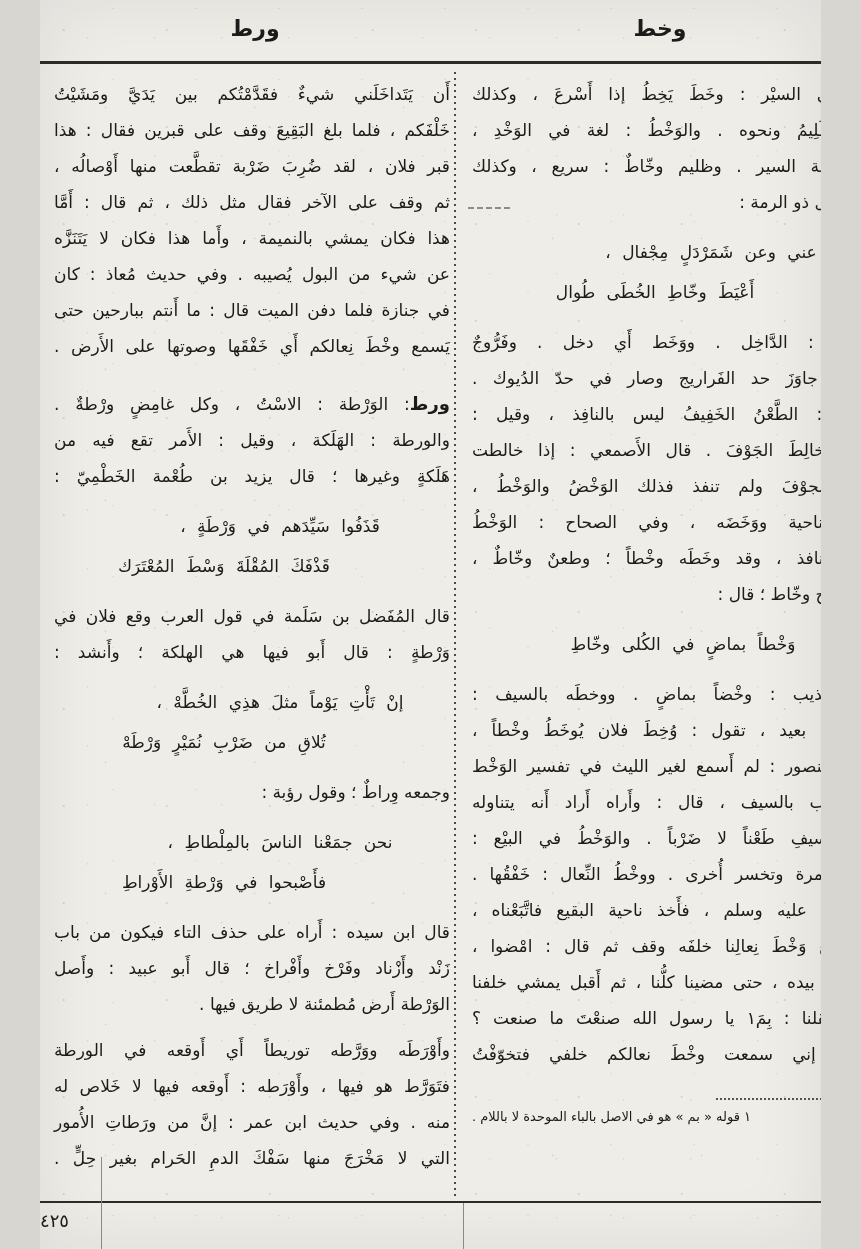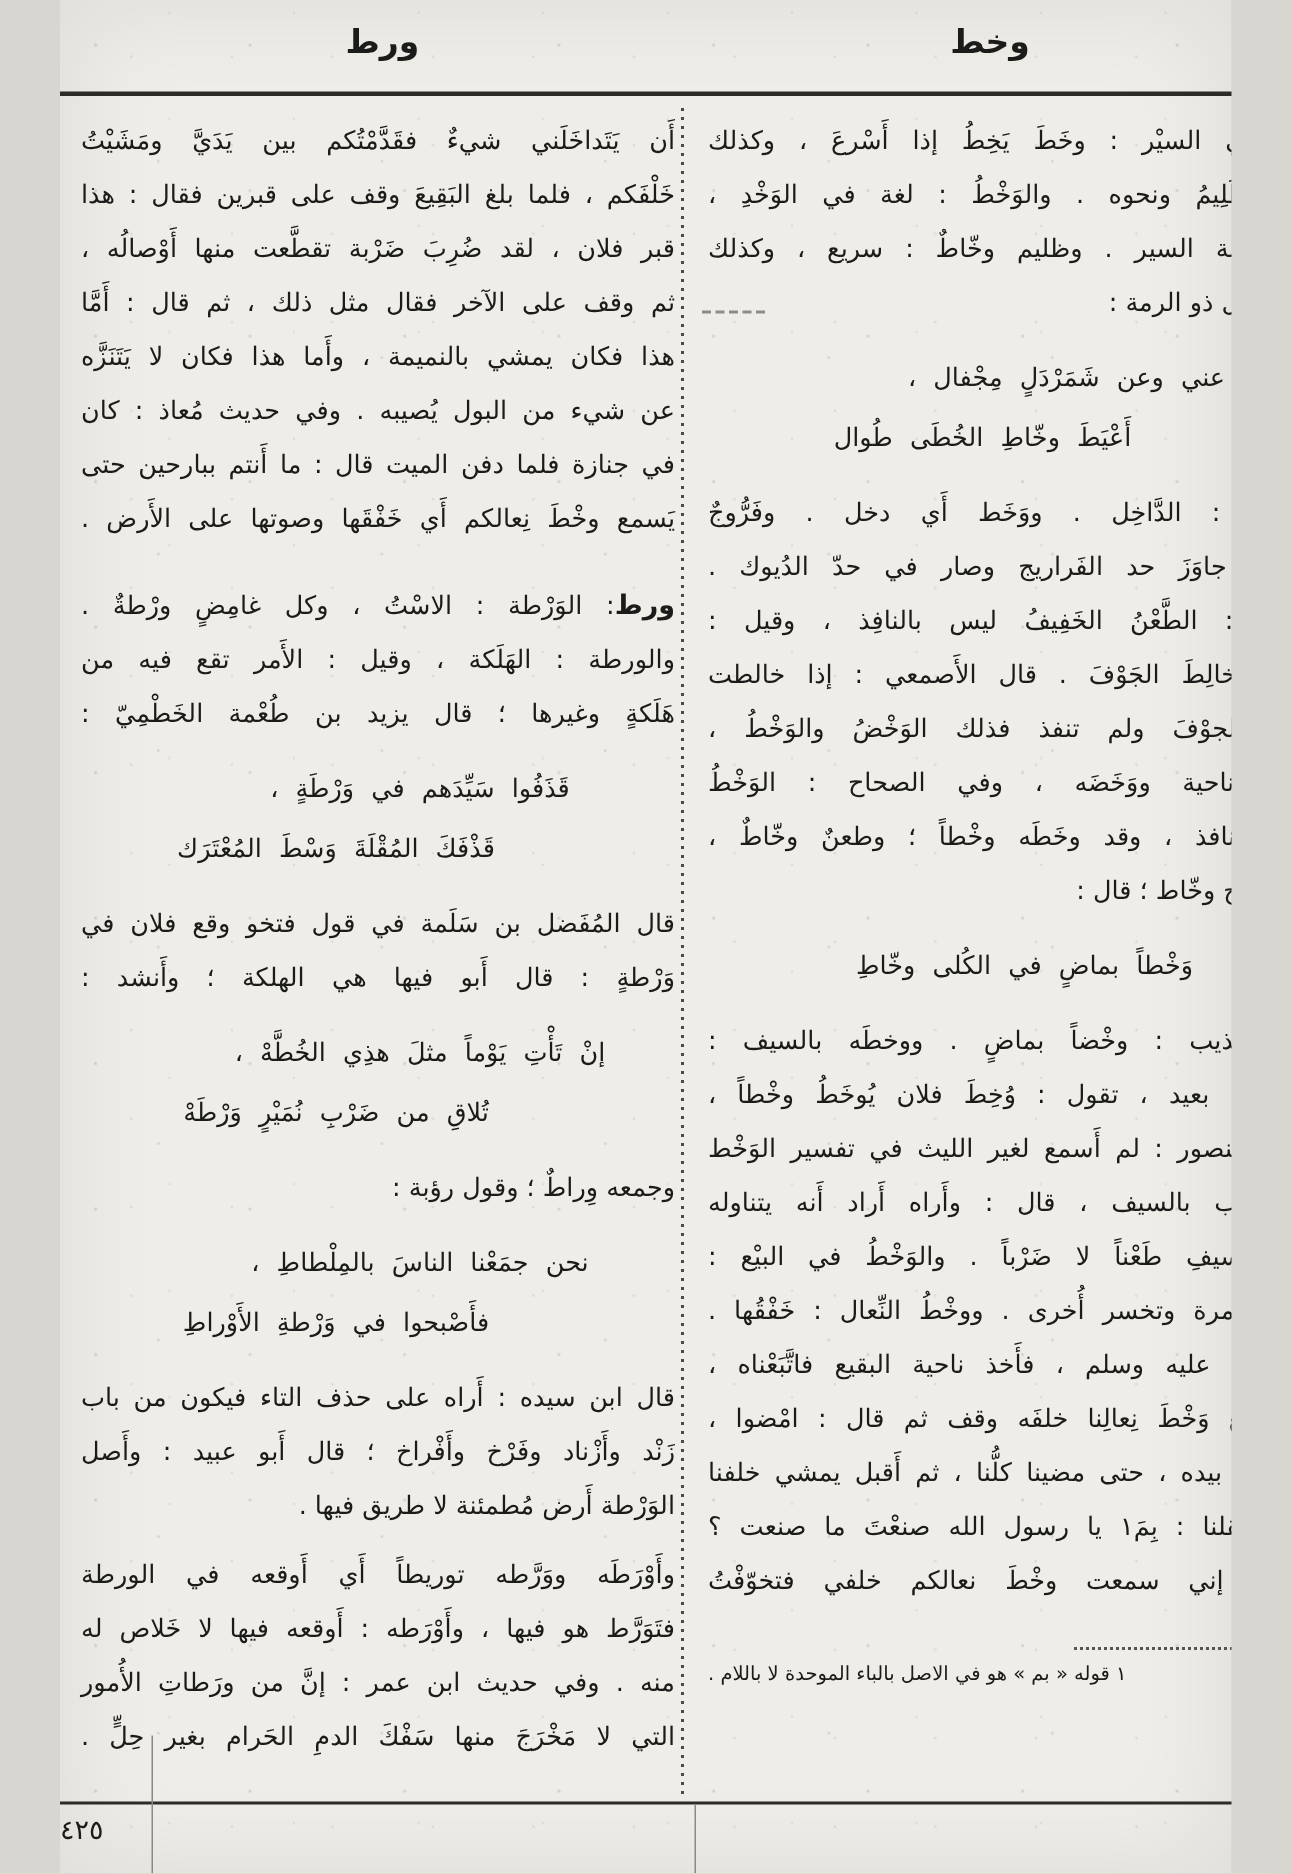--- a/index.html
+++ b/index.html
@@ -142,21 +142,21 @@
     <div class="entry">
       <div class="line"><span class="entry-head">ورط</span><span>: الوَرْطة : الاسْتُ ، وكل غامِضٍ ورْطةٌ .</span></div>
       <div class="line">والورطة : الهَلَكة ، وقيل : الأَمر تقع فيه من</div>
       <div class="line">هَلَكةٍ وغيرها ؛ قال يزيد بن طُعْمة الخَطْمِيّ :</div>
     </div>
     <div class="verse">
       <div class="vline v1">قَذَفُوا سَيِّدَهم في وَرْطَةٍ ،</div>
       <div class="vline v2">قَذْفَكَ المُقْلَةَ وَسْطَ المُعْتَرَك</div>
     </div>
     <div class="para flush">
-      <div class="line">قال المُفَضل بن سَلَمة في قول فتخو وقع فلان في</div>
+      <div class="line">قال المُفَضل بن سَلَمة في قول العرب وقع فلان في</div>
       <div class="line">وَرْطةٍ : قال أَبو فيها هي الهلكة ؛ وأَنشد :</div>
     </div>
     <div class="verse">
       <div class="vline v1">إنْ تَأْتِ يَوْماً مثلَ هذِي الخُطَّهْ ،</div>
       <div class="vline v2">تُلاقِ من ضَرْبِ نُمَيْرٍ وَرْطَهْ</div>
     </div>
     <div class="para flush">
       <div class="line short">وجمعه وِراطٌ ؛ وقول رؤبة :</div>
     </div>
     <div class="verse">

